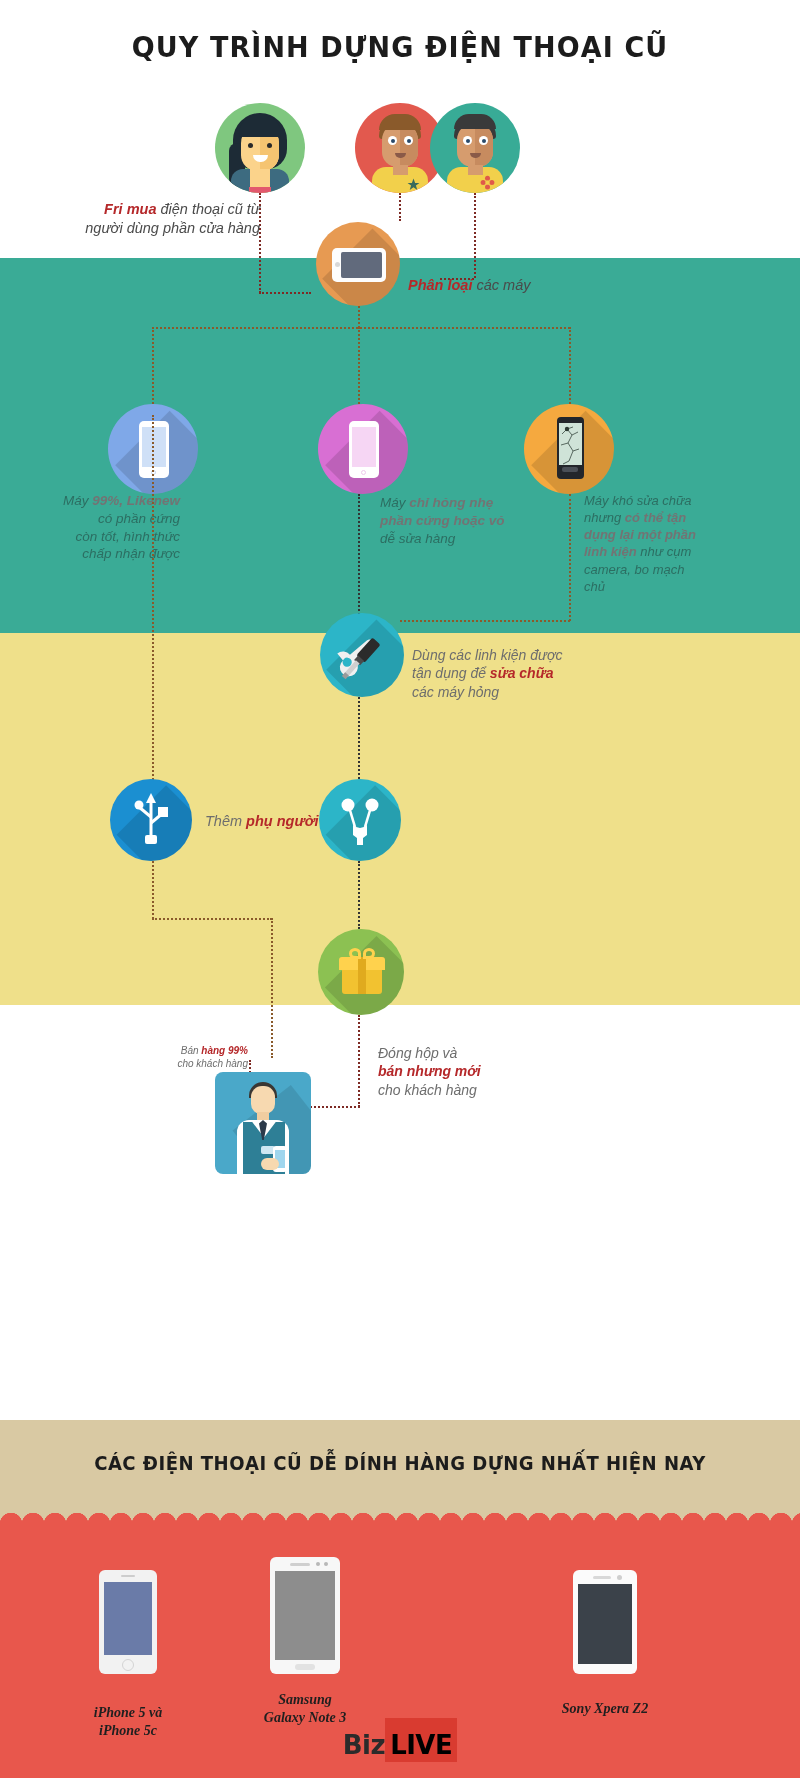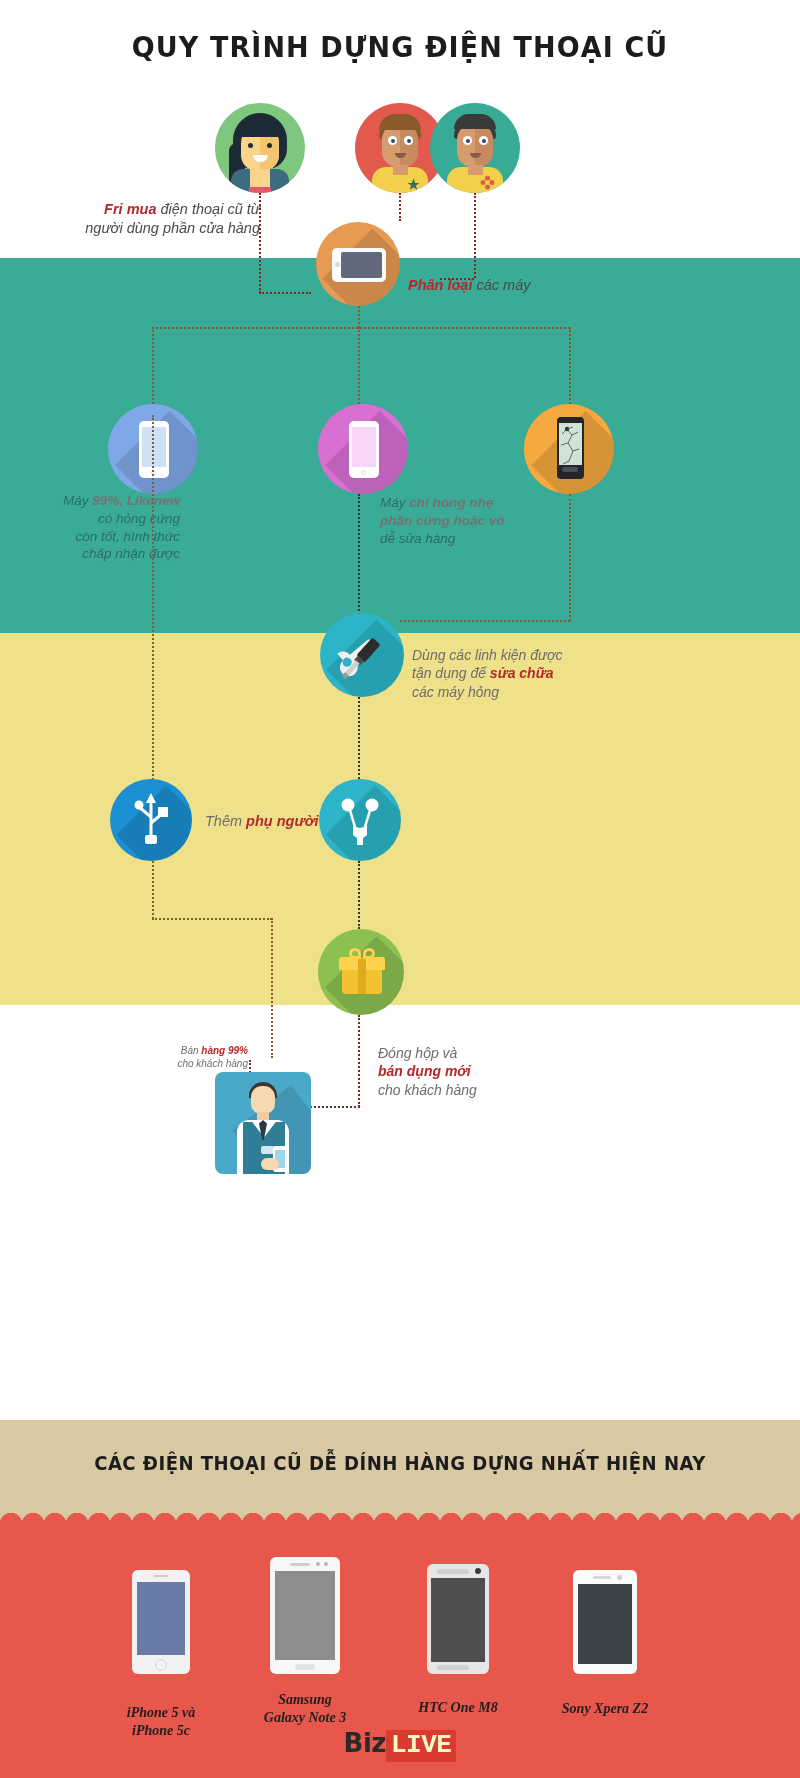--- a/index.html
+++ b/index.html
@@ -84,21 +84,21 @@
     font-size:14px; color:#1f1f1f; line-height:1.25; white-space:pre-line;
   }
   .handset { position:relative; margin:0 auto; border-radius:6px; }
 
   .logo {
     position:absolute; bottom:18px; left:0; width:800px; text-align:center;
     font-family:"DejaVu Sans", sans-serif; font-weight:bold; font-size:26px;
     letter-spacing:-0.5px;
   }
   .logo .biz { color:#2b2b2b; }
-  .logo .live { color:#fef9c3; background:#d93b30; padding:0 5px 2px 5px;font-family:Liberation Mono, monospace; }
+  .logo .live { color:#000000; background:#d93b30; padding:12px 5px 2px 5px; }
 </style>
 </head>
 <body>
 
 <div class="page">
 
   <div class="band band-white-top"></div>
   <div class="band band-teal"></div>
   <div class="band band-yellow"></div>
   <div class="band band-white-bot"></div>
@@ -197,21 +197,21 @@
   <div class="dot-v brown" style="left:569px; top:327px; height:88px;"></div>
 
   <div class="node" style="left:108px; top:404px; width:90px; height:90px; background:#7fa8e8;">
     <div class="shade"></div>
     <div style="position:absolute;left:31px;top:17px;width:30px;height:57px;background:#fff;border-radius:5px;"></div>
     <div style="position:absolute;left:34px;top:23px;width:24px;height:40px;background:#cfe0f7;"></div>
     <div style="position:absolute;left:43px;top:66px;width:5px;height:5px;border:1px solid #c5d5ed;border-radius:50%;"></div>
   </div>
   <div class="lbl onteal" style="left:14px; top:492px; width:166px; text-align:right; font-size:13.5px;">
     <span>Máy </span><b>99%, Likenew</b><br>
-    <span>có hỏng cứng</span><br>
+    <span>có phần cứng</span><br>
     <span>còn tốt, hình thức</span><br>
     <span>chấp nhận được</span>
   </div>
 
   <div class="node" style="left:318px; top:404px; width:90px; height:90px; background:#d86fd3;">
     <div class="shade"></div>
     <div style="position:absolute;left:31px;top:17px;width:30px;height:57px;background:#fff;border-radius:5px;"></div>
     <div style="position:absolute;left:34px;top:23px;width:24px;height:40px;background:#f6d6f4;"></div>
     <div style="position:absolute;left:43px;top:66px;width:5px;height:5px;border:1px solid #eec9ec;border-radius:50%;"></div>
   </div>
@@ -227,20 +227,28 @@
     <div style="position:absolute;left:35px;top:19px;width:23px;height:42px;background:#cfe3d8;overflow:hidden;">
       <svg viewBox="0 0 23 42" width="23" height="42">
         <g stroke="#4a5a52" stroke-width="0.9" fill="none">
           <path d="M8 6 L13 12 L9 20 L14 28 L10 38"></path>
           <path d="M8 6 L3 11 M8 6 L14 4 M13 12 L19 9 M9 20 L2 22 M14 28 L20 26 M10 38 L4 41"></path>
           <circle cx="8" cy="6" r="2.2" fill="#2c3a33" stroke="none"></circle>
         </g>
       </svg>
     </div>
     <div style="position:absolute;left:38px;top:63px;width:16px;height:5px;background:#4a4f57;border-radius:2px;"></div>
+  </div>
+  <div class="lbl onteal" style="left:584px; top:492px; width:180px; font-size:13px;">
+    <span>Máy khó sửa chữa</span><br>
+    <span>nhưng </span><b>có thể tận</b><br>
+    <b>dụng lại một phần</b><br>
+    <b>linh kiện</b><span> như cụm</span><br>
+    <span>camera, bo mạch</span><br>
+    <span>chủ</span>
   </div>
 
   <div class="dot-v dark" style="left:358px; top:494px; height:124px;"></div>
   <div class="dot-v brown" style="left:569px; top:494px; height:127px;"></div>
   <div class="dot-h brown" style="left:400px; top:620px; width:170px;"></div>
 
   <div class="node" style="left:320px; top:613px; width:84px; height:84px; background:#2cb5c8;">
     <div class="shade"></div>
     <svg viewBox="0 0 84 84" width="84" height="84" style="position:absolute;left:0;top:0;">
       <g transform="rotate(-40 42 42)">
@@ -304,21 +312,21 @@
   <div class="node" style="left:318px; top:929px; width:86px; height:86px; background:#8cc152;">
     <div class="shade"></div>
     <div style="position:absolute;left:21px;top:28px;width:46px;height:13px;background:#ffd24d;border-radius:3px 3px 0 0;"></div>
     <div style="position:absolute;left:24px;top:41px;width:40px;height:24px;background:#f2c230;border-radius:0 0 3px 3px;"></div>
     <div style="position:absolute;left:40px;top:28px;width:8px;height:37px;background:#e0aa1e;"></div>
     <div style="position:absolute;left:31px;top:19px;width:12px;height:11px;border:3px solid #ffd24d;border-radius:50% 50% 0 50%;"></div>
     <div style="position:absolute;left:45px;top:19px;width:12px;height:11px;border:3px solid #ffd24d;border-radius:50% 50% 50% 0;"></div>
   </div>
   <div class="lbl gray" style="left:378px; top:1044px; width:180px; font-size:14px;">
     <span>Đóng hộp và</span><br>
-    <b>bán dụng mới</b><br>
+    <b>bán nhưng mới</b><br>
     <span>cho khách hàng</span>
   </div>
 
   <div class="dot-v" style="left:358px; top:1015px; height:92px;"></div>
   <div class="dot-h" style="left:290px; top:1106px; width:70px;"></div>
   <div class="dot-v" style="left:249px; top:1060px; height:48px;"></div>
 
   <div style="position:absolute;left:215px;top:1072px;width:96px;height:102px;background:#4aa8c9;border-radius:8px;overflow:hidden;">
     <div style="position:absolute;right:-16px;bottom:-16px;width:74px;height:92px;background:rgba(0,0,0,0.10);transform:rotate(-38deg);"></div>
     <div style="position:absolute;left:34px;top:10px;width:28px;height:16px;background:#3a3733;border-radius:14px 14px 0 0;"></div>
@@ -332,21 +340,21 @@
     <div style="position:absolute;left:60px;top:78px;width:10px;height:18px;background:#9fd6ee;"></div>
     <div style="position:absolute;left:46px;top:86px;width:18px;height:12px;background:#f7d9b0;border-radius:7px;"></div>
   </div>
   <div class="lbl gray" style="left:78px; top:1044px; width:170px; text-align:right; font-size:10px;">
     <span>Bán </span><b>hàng 99%</b><br>
     <span>cho khách hàng</span>
   </div>
 
   <div class="banner-title">CÁC ĐIỆN THOẠI CŨ DỄ DÍNH HÀNG DỰNG NHẤT HIỆN NAY</div>
 
-  <div class="phone-item" style="left:96px; top:1570px; width:130px;">
+  <div class="phone-item" style="left:63px; top:1570px; width:130px;">
     <div class="handset" style="width:58px;height:104px;background:#f2f2f2;">
       <div style="position:absolute;left:22px;top:5px;width:14px;height:2px;background:#cdcdcd;border-radius:1px;"></div>
       <div style="position:absolute;left:5px;top:12px;width:48px;height:73px;background:#6a7ba8;"></div>
       <div style="position:absolute;left:23px;top:89px;width:12px;height:12px;border:1.5px solid #d4d4d4;border-radius:50%;"></div>
     </div>
     <div class="phone-name" style="margin-top:30px;">iPhone 5 và
 iPhone 5c</div>
   </div>
 
   <div class="phone-item" style="left:230px; top:1557px; width:150px;">
@@ -354,29 +362,20 @@
       <div style="position:absolute;left:20px;top:6px;width:20px;height:3px;background:#cfcfcf;border-radius:2px;"></div>
       <div style="position:absolute;left:46px;top:5px;width:4px;height:4px;background:#b8b8b8;border-radius:50%;"></div>
       <div style="position:absolute;left:54px;top:5px;width:4px;height:4px;background:#b8b8b8;border-radius:50%;"></div>
       <div style="position:absolute;left:5px;top:14px;width:60px;height:89px;background:#8d8d8d;"></div>
       <div style="position:absolute;left:25px;top:107px;width:20px;height:6px;background:#e2e2e2;border-radius:3px;"></div>
     </div>
     <div class="phone-name" style="margin-top:17px;">Samsung
 Galaxy Note 3</div>
   </div>
 
-  <div class="phone-item" style="left:388px; top:1564px; width:140px;">
-    <div class="handset" style="width:62px;height:110px;background:#e6e6e6;">
-      <div style="position:absolute;left:10px;top:5px;width:32px;height:5px;background:#d0d0d0;border-radius:3px;"></div>
-      <div style="position:absolute;left:48px;top:4px;width:6px;height:6px;background:#3a3a3a;border-radius:50%;"></div>
-      <div style="position:absolute;left:4px;top:14px;width:54px;height:84px;background:#4e4e4e;"></div>
-      <div style="position:absolute;left:10px;top:101px;width:32px;height:5px;background:#d0d0d0;border-radius:3px;"></div>
-    </div>
-    <div class="phone-name" style="margin-top:25px;">HTC One M8</div>
-  </div>
 
   <div class="phone-item" style="left:530px; top:1570px; width:150px;">
     <div class="handset" style="width:64px;height:104px;background:#fbfbfb;">
       <div style="position:absolute;left:20px;top:6px;width:18px;height:3px;background:#d8d8d8;border-radius:2px;"></div>
       <div style="position:absolute;left:44px;top:5px;width:5px;height:5px;background:#cfcfcf;border-radius:50%;"></div>
       <div style="position:absolute;left:5px;top:14px;width:54px;height:80px;background:#3b424a;"></div>
     </div>
     <div class="phone-name" style="margin-top:26px;">Sony Xpera Z2</div>
   </div>
 

